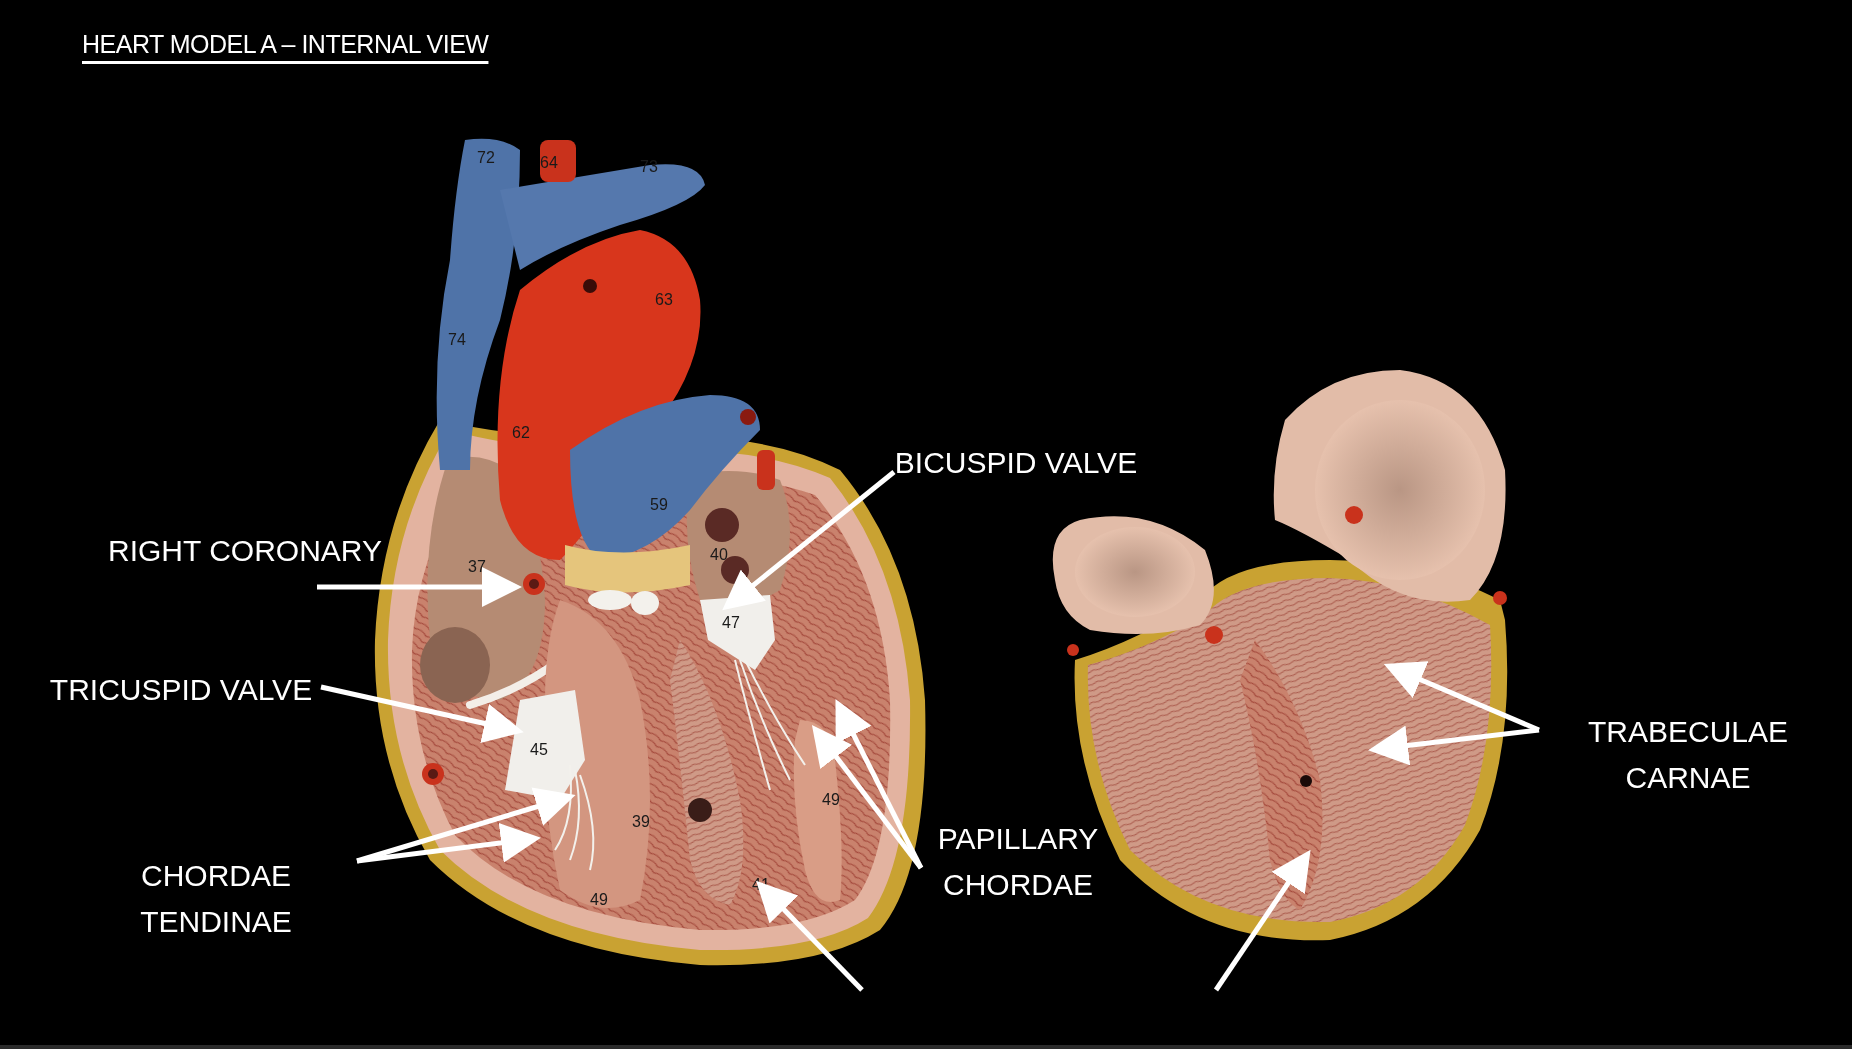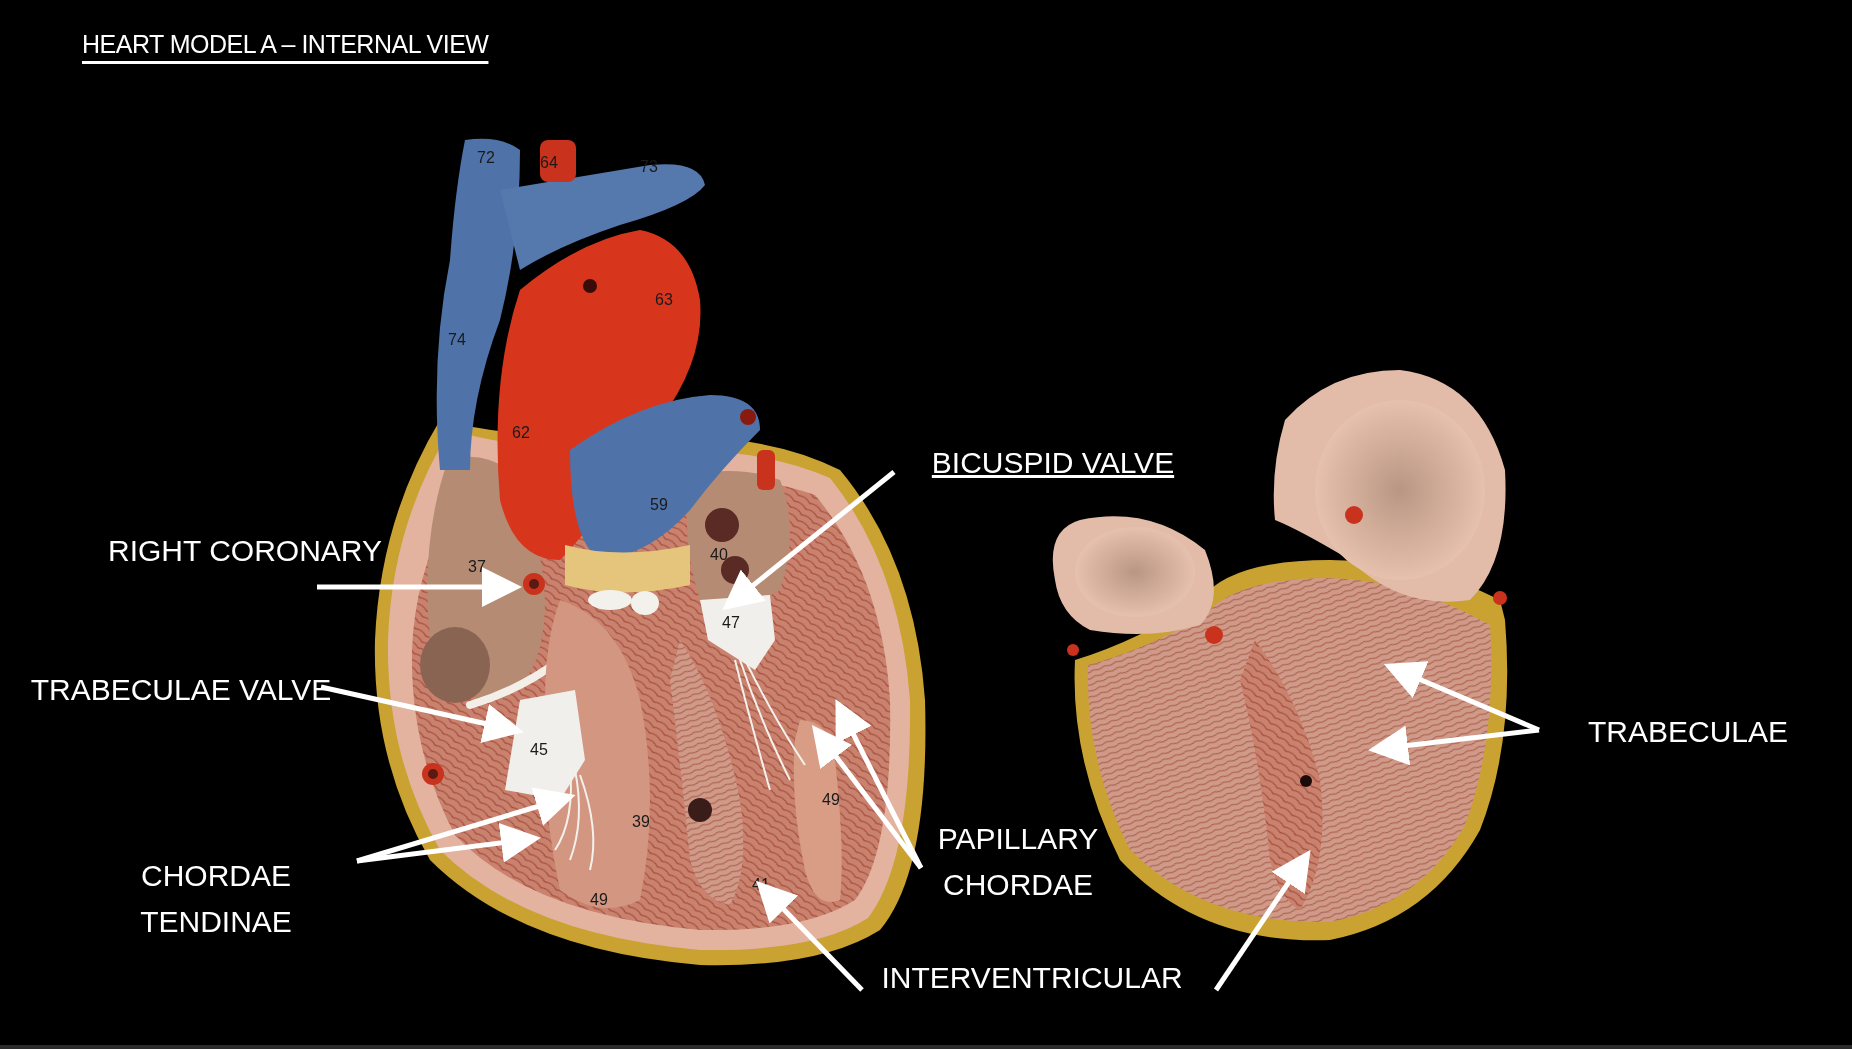--- a/index.html
+++ b/index.html
@@ -128,37 +128,37 @@
     <line x1="357" y1="861" x2="531" y2="839"></line>
     <line x1="921" y1="868" x2="840" y2="708"></line>
     <line x1="921" y1="868" x2="818" y2="733"></line>
     <line x1="862" y1="990" x2="763" y2="888"></line>
     <line x1="1216" y1="990" x2="1305" y2="858"></line>
     <line x1="1539" y1="730" x2="1393" y2="668"></line>
     <line x1="1539" y1="730" x2="1378" y2="749"></line>
   </g>
 </svg>
 
-<div class="label" style="left:1053px; top:440px;text-decoration:underline;">
+<div class="label" style="left:1016px; top:440px;">
   <span>BICUSPID VALVE</span>
 </div>
 <div class="label" style="left:245px; top:528px;">
   <span>RIGHT CORONARY</span>
 </div>
 <div class="label" style="left:181px; top:667px;">
-  <span>TRABECULAE VALVE</span>
+  <span>TRICUSPID VALVE</span>
 </div>
 <div class="label" style="left:216px; top:836px;margin-top:17px;">
   <span>CHORDAE</span>
   <span>TENDINAE</span>
 </div>
 <div class="label" style="left:1018px; top:816px;">
   <span>PAPILLARY</span>
   <span>CHORDAE</span>
 </div>
 <div class="label" style="left:1032px; top:955px;">
-  <span>INTERVENTRICULAR</span>
 </div>
 <div class="label" style="left:1688px; top:709px;">
   <span>TRABECULAE</span>
+  <span>CARNAE</span>
 </div>
 
 <div class="bottom-bar"></div>
 
 </body></html>

